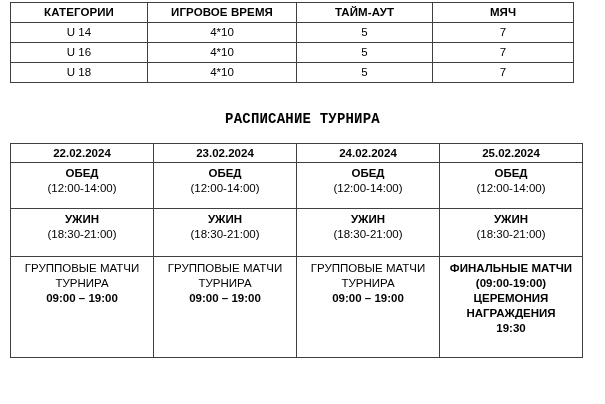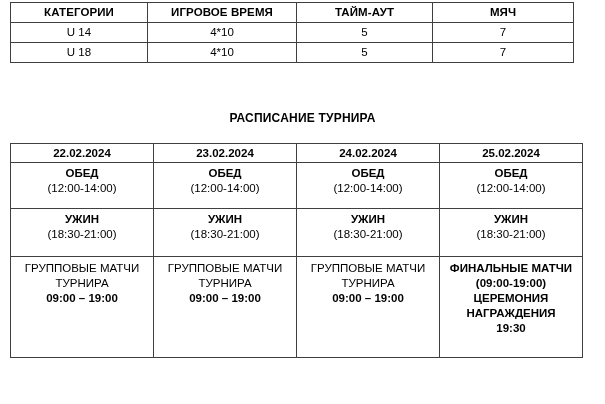--- a/index.html
+++ b/index.html
@@ -49,23 +49,24 @@
   .col-to    { width: 136px; }
   .col-ball  { width: 141px; }
 
   
   .section-title {
     position: absolute;
     left: 0;
     top: 111px;
     width: 605px;
     text-align: center;
-    font-size: 12px;
+    font-size: 14px;
     font-weight: bold;
     letter-spacing: 0.2px;
+    font-family: Liberation Mono, monospace;
   }
 
   
   .tbl-schedule {
     position: absolute;
     left: 10px;
     top: 143px;
     width: 568px;
     border-collapse: collapse;
     table-layout: fixed;
@@ -133,20 +134,26 @@
     </tr>
   </thead>
   <tbody>
     <tr>
       <td>U 14</td>
       <td>4*10</td>
       <td>5</td>
       <td>7</td>
     </tr>
     <tr>
+      <td>U 16</td>
+      <td>4*10</td>
+      <td>5</td>
+      <td>7</td>
+    </tr>
+    <tr>
       <td>U 18</td>
       <td>4*10</td>
       <td>5</td>
       <td>7</td>
     </tr>
   </tbody>
 </table>
 
 <div class="section-title">РАСПИСАНИЕ ТУРНИРА</div>
 

